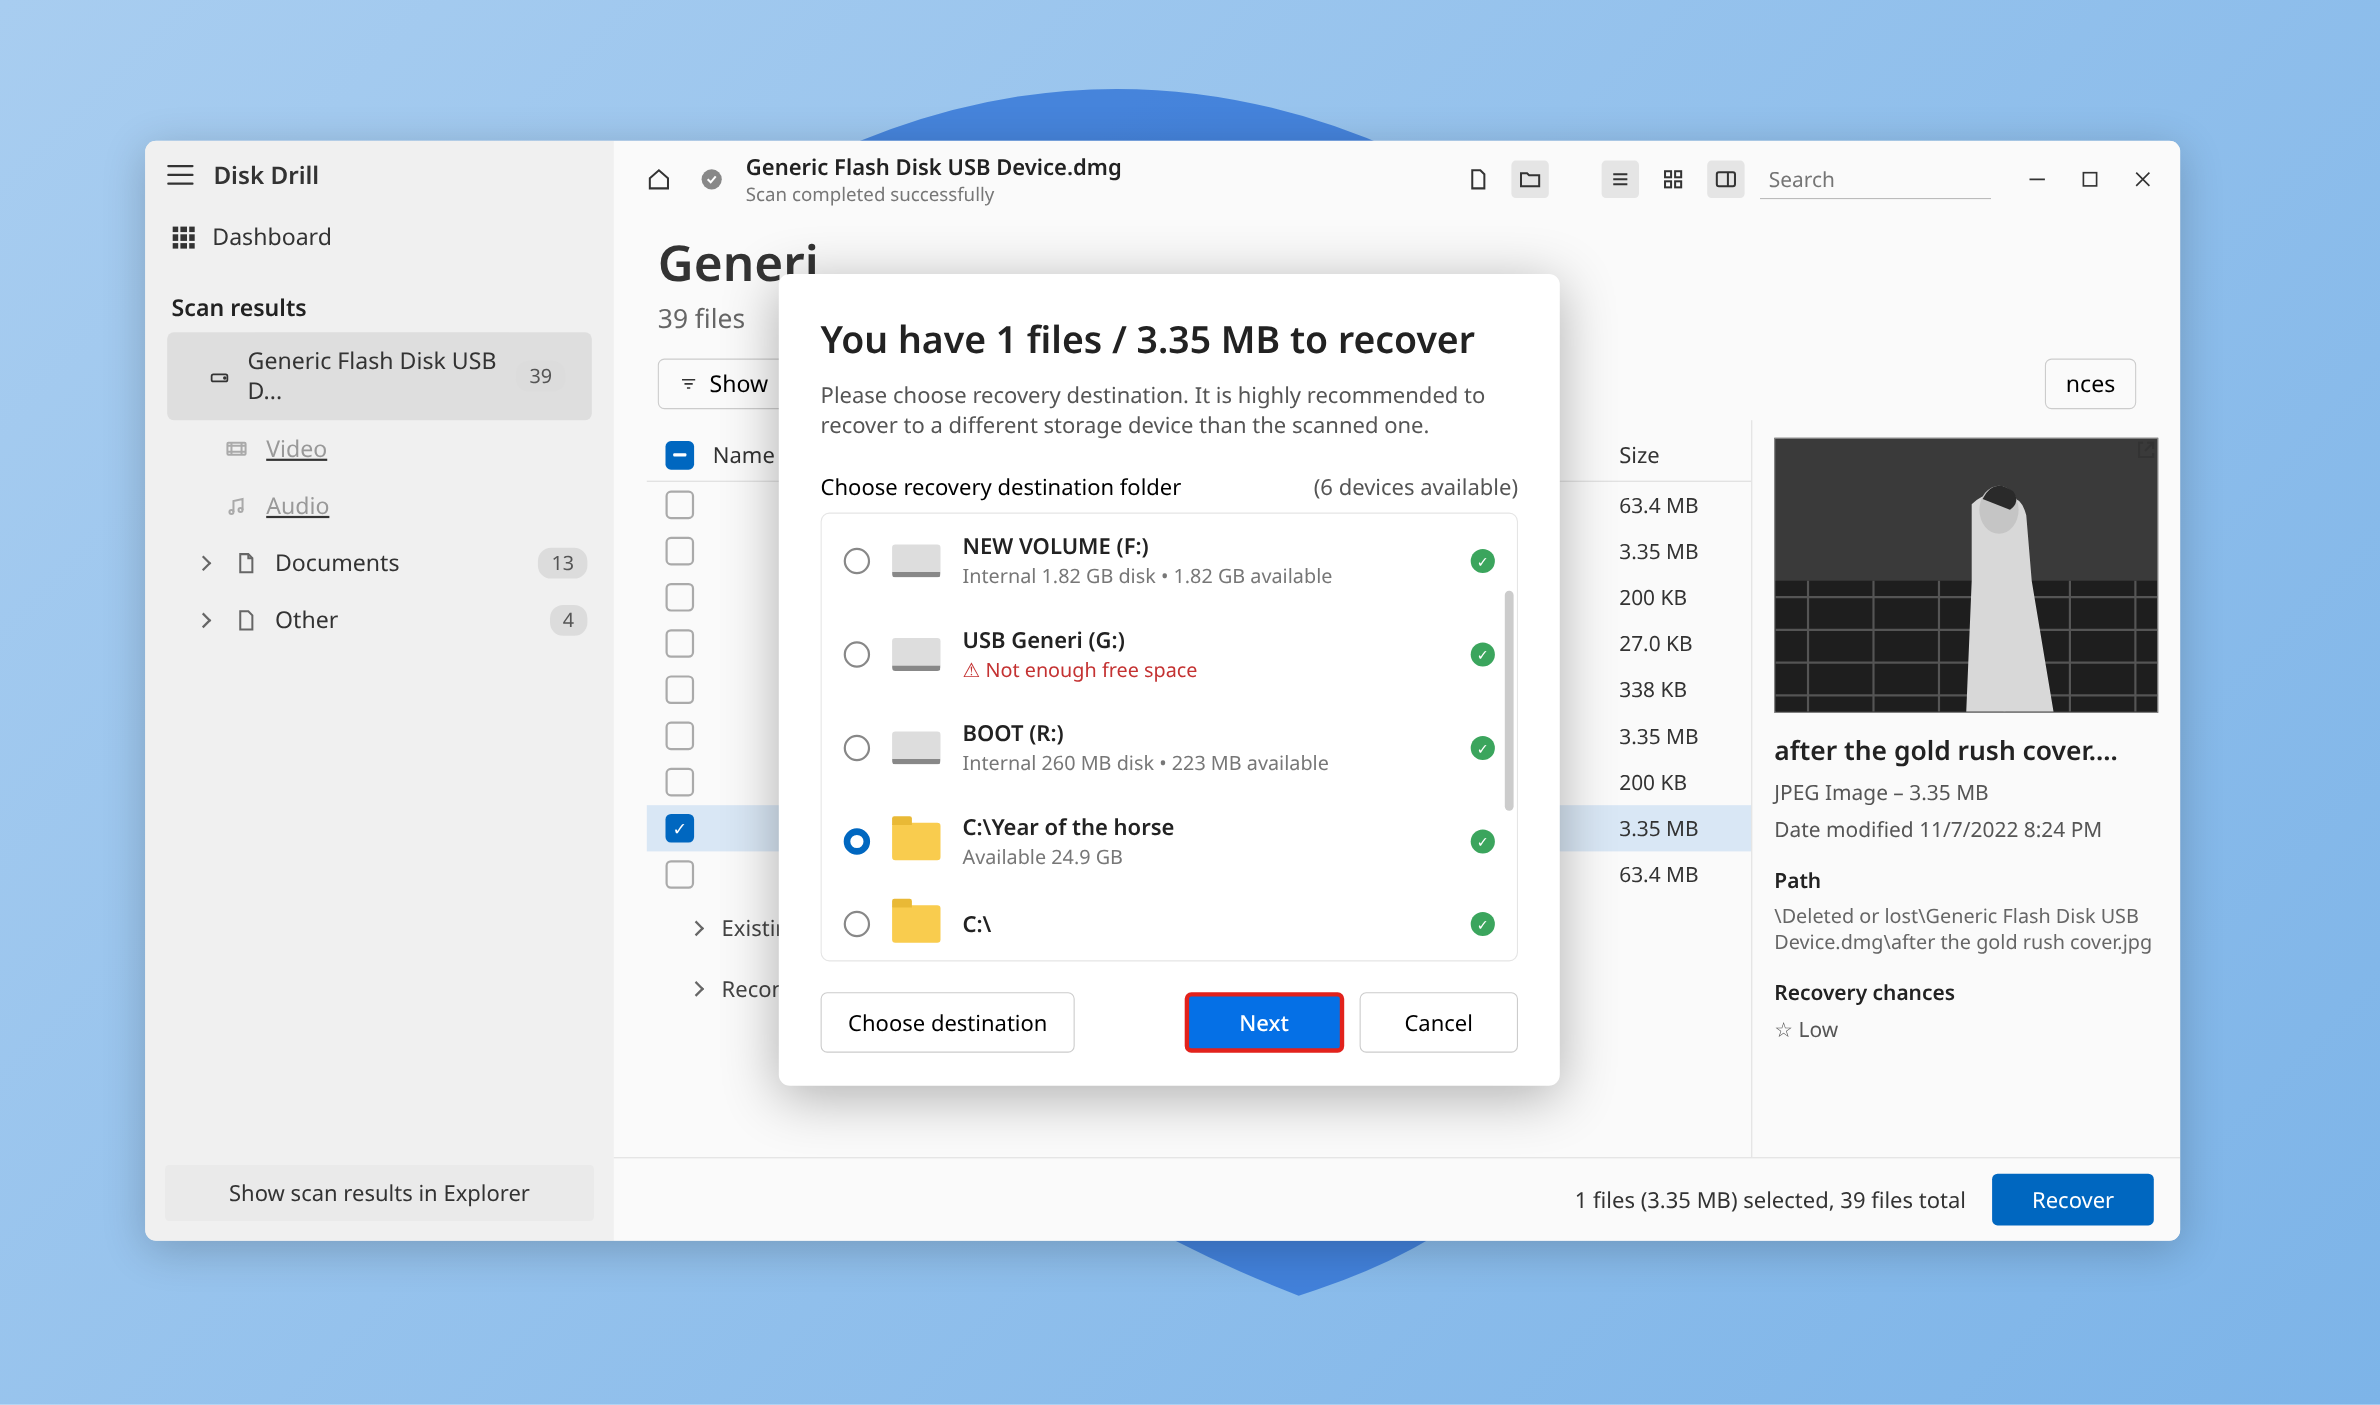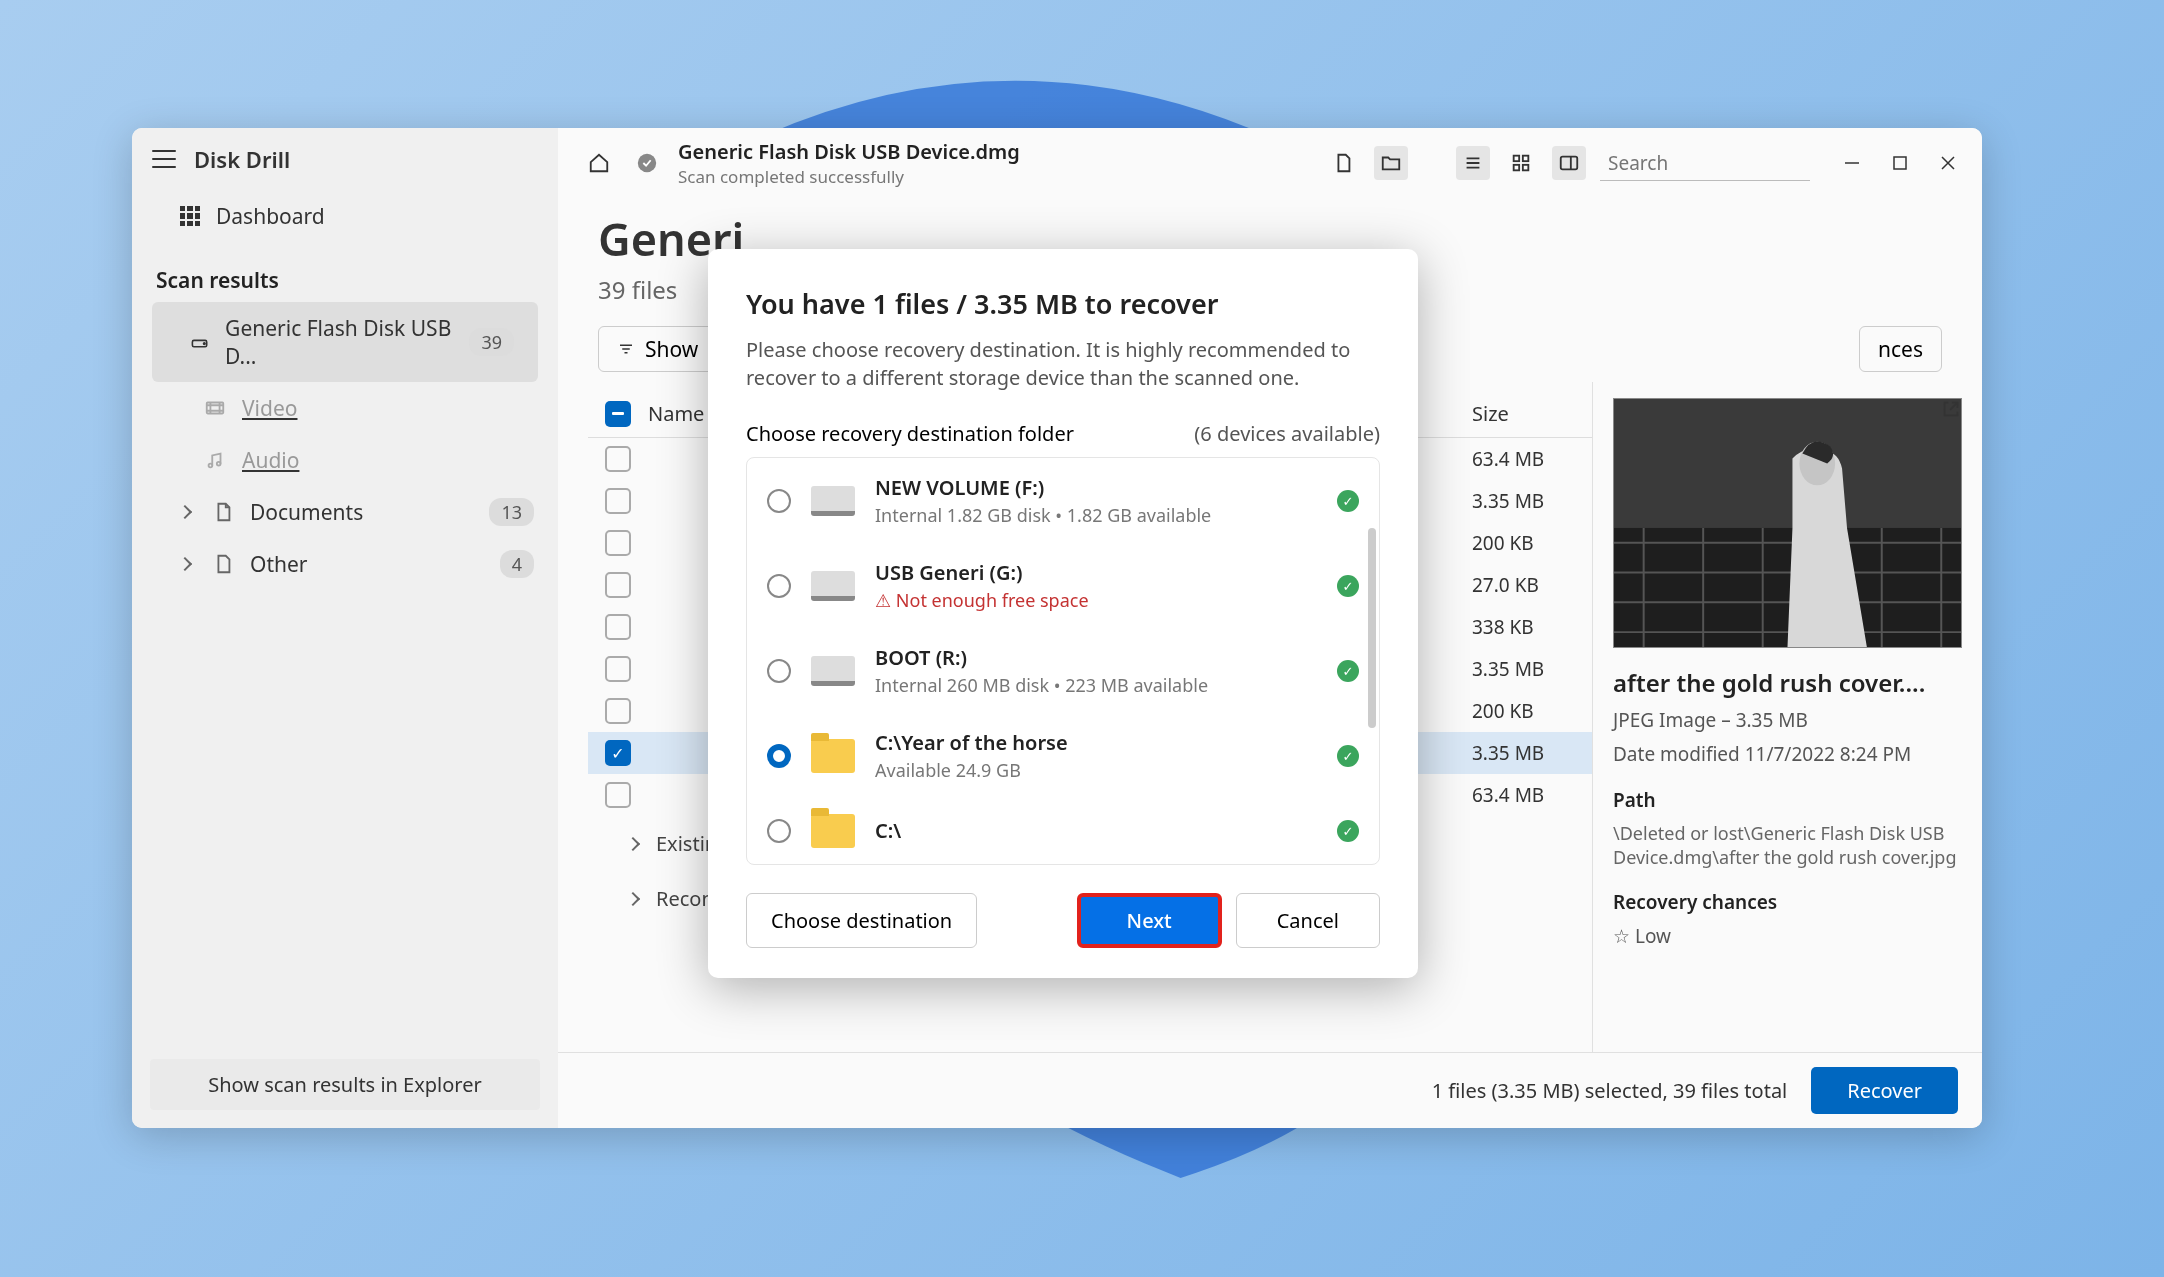--- a/index.html
+++ b/index.html
@@ -8,21 +8,21 @@
 .app-window { position: absolute; top: 128px; left: 132px; width: 1850px; height: 1000px; background: #f5f5f5; border-radius: 10px; box-shadow: 0 8px 40px rgba(0,0,0,0.2); display: flex; overflow: hidden; }
 .sidebar { width: 426px; background: #f0f0f0; display: flex; flex-direction: column; }
 .sidebar-header { display: flex; align-items: center; padding: 16px 20px; gap: 18px; }
 .hamburger { width: 24px; height: 18px; display: flex; flex-direction: column; justify-content: space-between; cursor: pointer; }
 .hamburger span { height: 2px; background: #333; border-radius: 1px; }
 .app-title { font-size: 22px; font-weight: 600; color: #333; }
 .sidebar-section { padding: 0 0 10px 0; }
 .dash-grid { width: 20px; height: 20px; display: inline-grid; grid-template: repeat(3,1fr)/repeat(3,1fr); gap: 2px; }
 .dash-grid span { background: #333; }
 .sidebar-item { display: flex; align-items: center; padding: 12px 24px 12px 48px; gap: 16px; font-size: 21px; color: #333; cursor: pointer; }
-.sidebar-item.dashboard { padding-left: 48px; }
+.sidebar-item.dashboard { padding-left: 25px; }
 .sidebar-heading { padding: 14px 24px 8px 24px; font-size: 21px; font-weight: 600; color: #222; }
 .sidebar-item.active { background: #dedede; border-radius: 6px; margin: 0 20px; padding-left: 38px; }
 .sidebar-item.indent { padding-left: 48px; }
 .sidebar-item.indent2 { padding-left: 72px; text-decoration: underline; }
 .chevron-sm { width: 10px; height: 10px; border-right: 2px solid #666; border-bottom: 2px solid #666; transform: rotate(-45deg); margin-right: 6px; }
 .badge { margin-left: auto; background: #dcdcdc; color: #555; border-radius: 12px; padding: 2px 12px; font-size: 18px; }
 .sidebar-footer { margin-top: auto; padding: 18px; }
 .explorer-btn { width: 100%; background: #eaeaea; border: none; padding: 12px; font-size: 20px; color: #333; border-radius: 4px; cursor: pointer; }
 .main { flex: 1; background: #fafafa; display: flex; flex-direction: column; }
 .toolbar { display: flex; align-items: center; padding: 10px 24px; gap: 14px; }
@@ -58,21 +58,21 @@
 .group-row { display: flex; align-items: center; padding: 14px 0 14px 40px; gap: 12px; font-size: 20px; color: #444; }
 .panel { width: 390px; border-left: 1px solid #e0e0e0; padding: 16px 20px; }
 .panel-img { width: 100%; height: 250px; background: #444; border: 1px solid #888; display: flex; align-items: center; justify-content: center; color: #aaa; font-size: 14px; }
 .panel-title { font-size: 24px; font-weight: 600; margin-top: 18px; color: #222; }
 .panel-line { font-size: 19px; color: #555; margin-top: 8px; }
 .panel-heading { font-size: 19px; font-weight: 600; margin-top: 20px; color: #222; }
 .status-bar { display: flex; align-items: center; justify-content: flex-end; padding: 14px 24px; gap: 24px; border-top: 1px solid #e0e0e0; }
 .status-text { font-size: 20px; color: #333; }
 .recover-btn { background: #0067c0; color: #fff; border: none; padding: 10px 36px; font-size: 20px; border-radius: 5px; cursor: pointer; }
 .modal { position: absolute; top: 249px; left: 708px; width: 710px; background: #fff; border-radius: 10px; box-shadow: 0 10px 50px rgba(0,0,0,0.3); padding: 36px 38px 30px 38px; }
-.modal-title { font-size: 27px; font-weight: 600; color: #222; }
+.modal-title { font-size: 34px; font-weight: 600; color: #222; }
 .modal-desc { font-size: 20px; color: #555; margin-top: 14px; line-height: 1.4; }
 .modal-sub { display: flex; justify-content: space-between; margin-top: 28px; font-size: 20px; }
 .dest-list { border: 1px solid #e5e5e5; border-radius: 8px; margin-top: 10px; max-height: 420px; overflow: hidden; position: relative; }
 .dest-item { display: flex; align-items: center; padding: 16px 20px; gap: 20px; }
 .radio { width: 24px; height: 24px; border: 2px solid #888; border-radius: 50%; cursor: pointer; }
 .radio.selected { border: 6px solid #0067c0; }
 .drive-icon { width: 44px; height: 30px; background: #ddd; border-radius: 3px; border-bottom: 5px solid #888; }
 .folder-icon { width: 44px; height: 34px; background: #f9cc4e; border-radius: 3px; position: relative; }
 .folder-icon::before { content: ''; position: absolute; top: -6px; left: 0; width: 18px; height: 8px; background: #e9b936; border-radius: 2px 2px 0 0; }
 .dest-text { flex: 1; }

